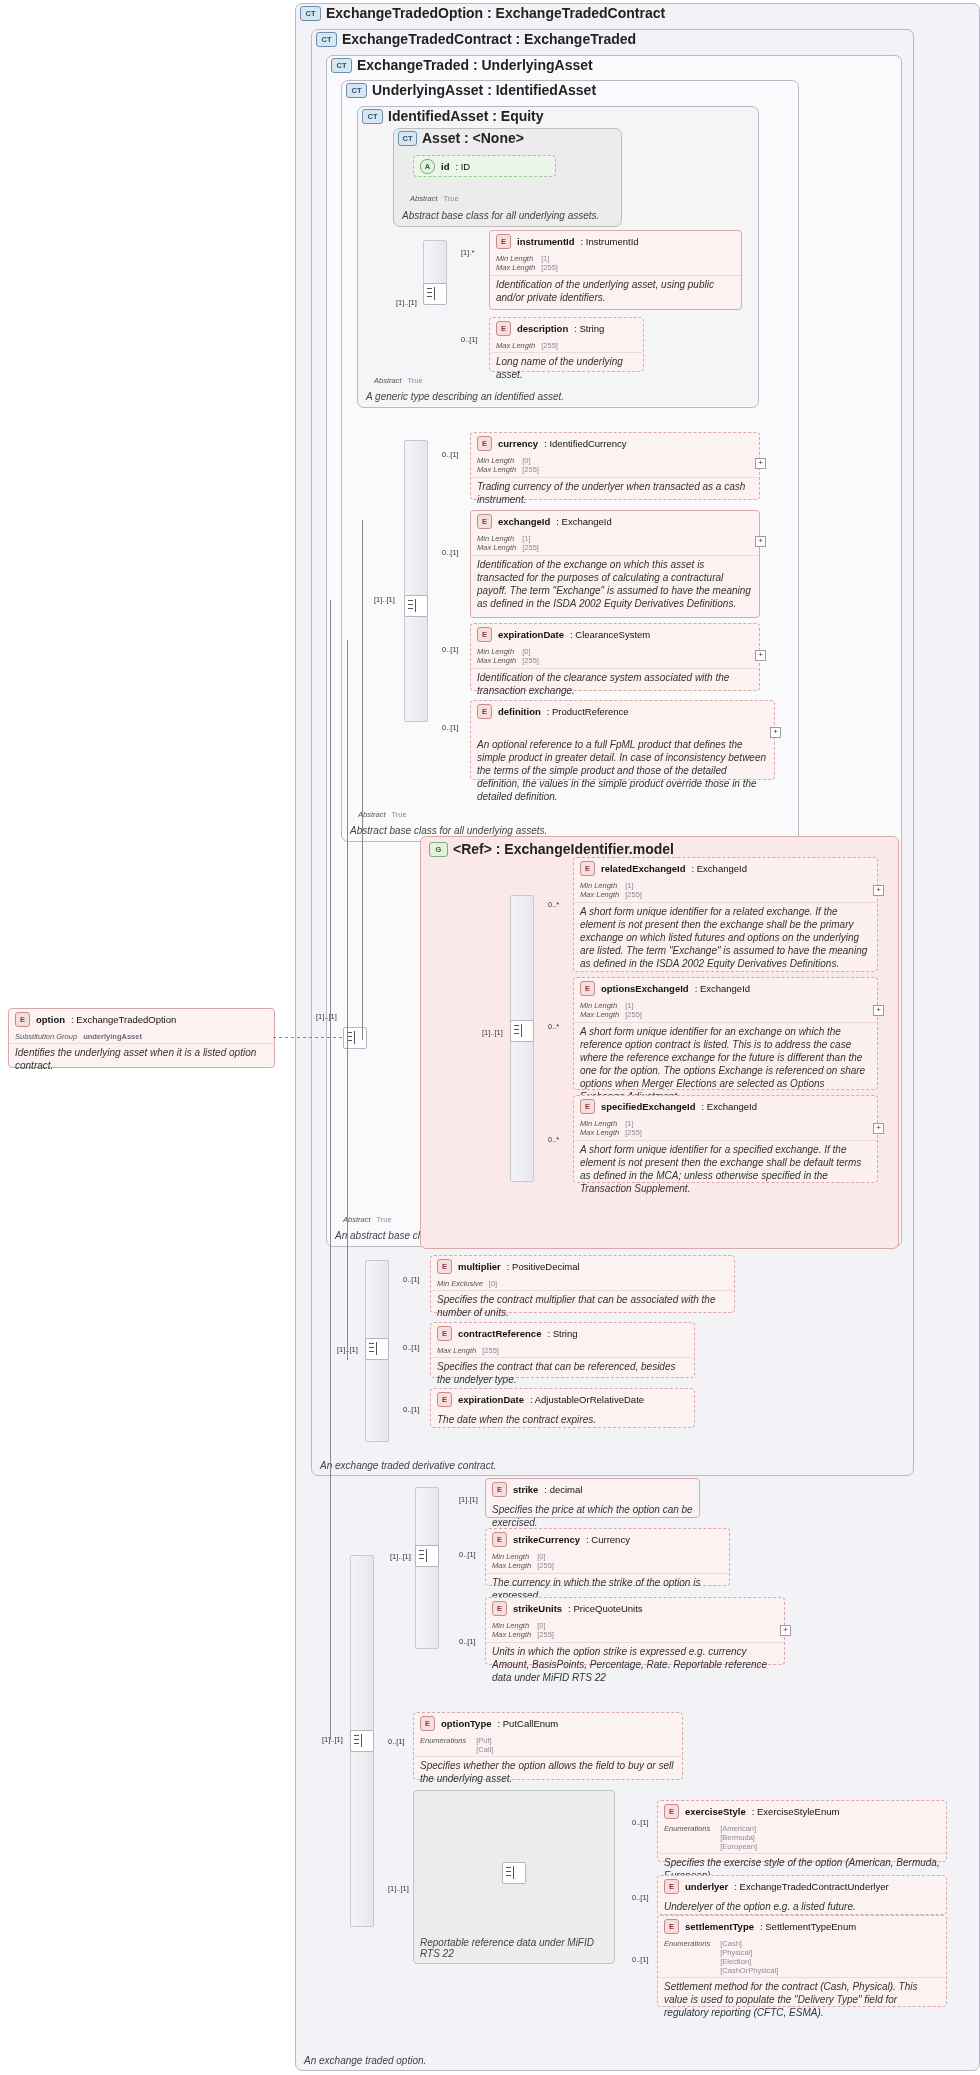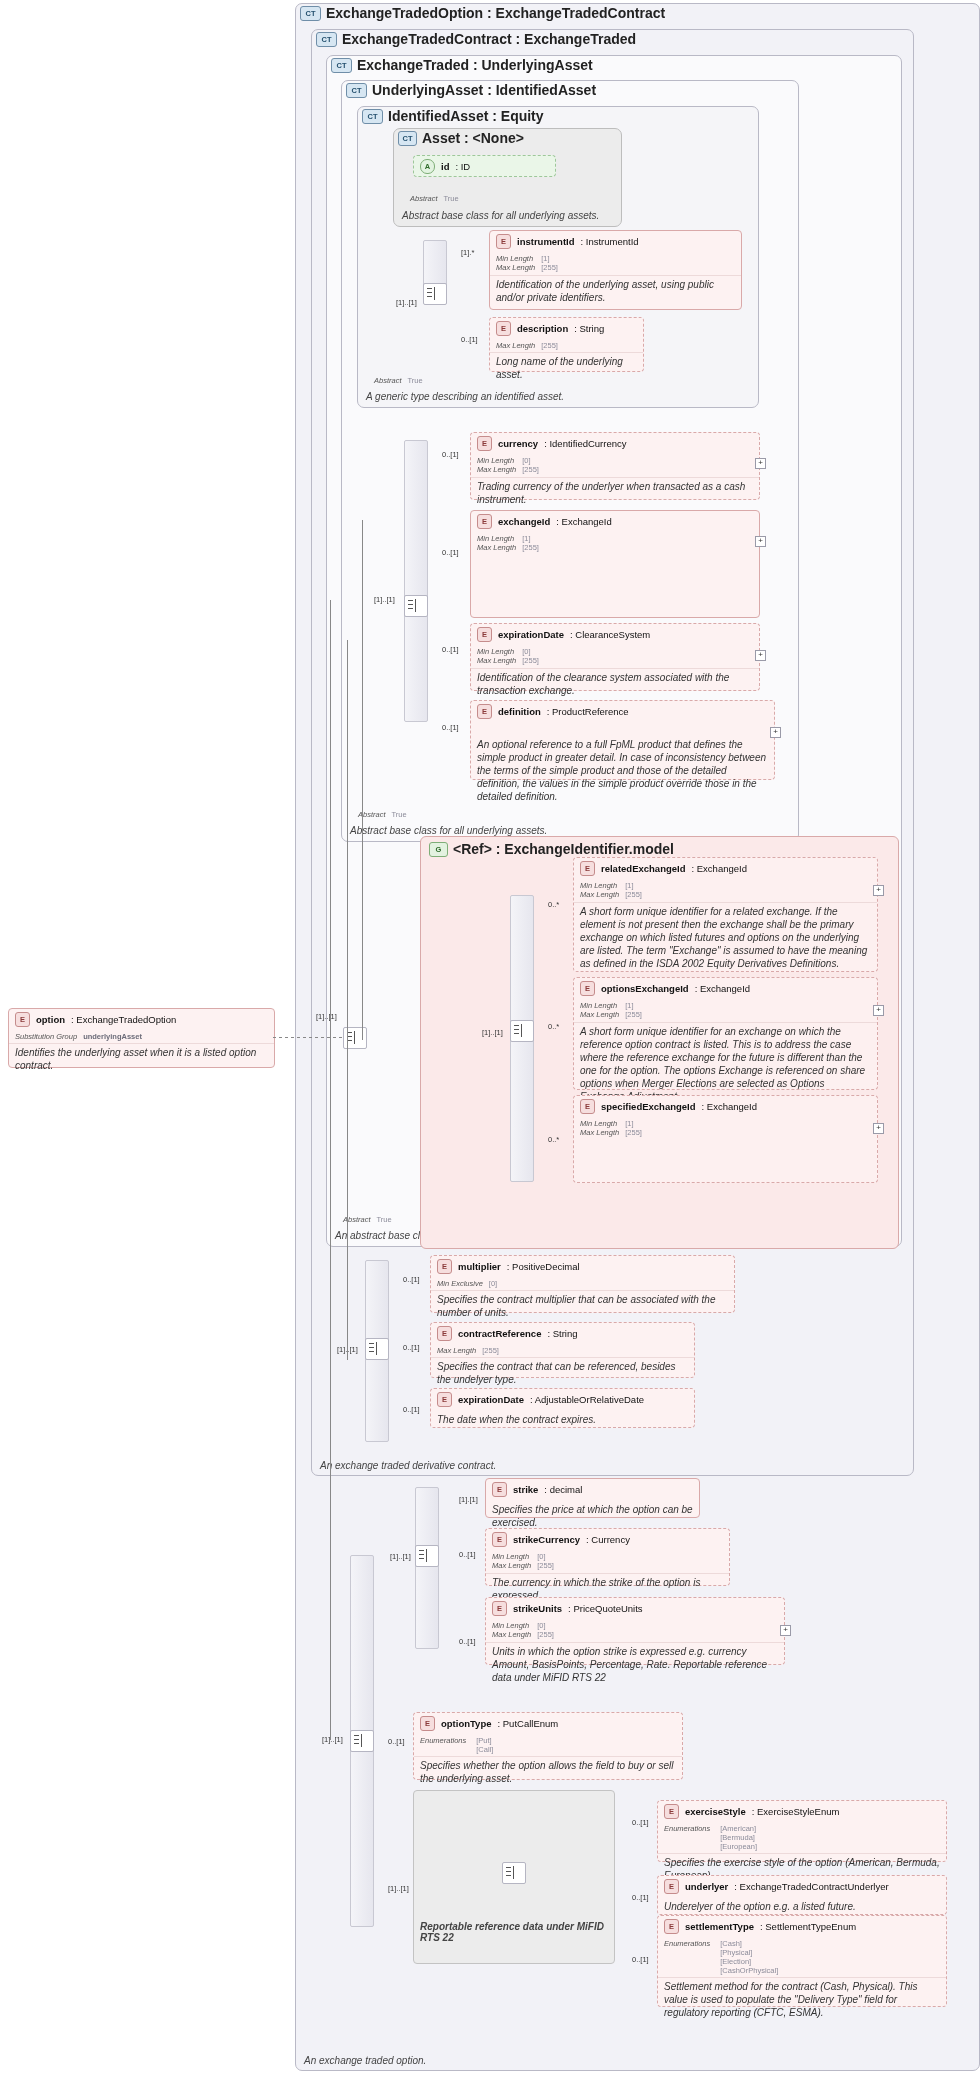--- a/index.html
+++ b/index.html
@@ -257,20 +257,21 @@
               <td>Min Length</td>
               <td class="v">[1]</td>
             </tr>
             <tr>
               <td>Max Length</td>
               <td class="v">[255]</td>
             </tr>
           </tbody>
         </table>
     </div>
+    <div class="desc">Identification of the exchange on which this asset is transacted for the purposes of calculating a contractural payoff. The term "Exchange" is assumed to have the meaning as defined in the ISDA 2002 Equity Derivatives Definitions.</div>
   </div>
   <div class="card" style="left:442px;top:548px;">0..[1]</div>
   <div class="plus" style="left:755px;top:536px;">+</div>
 
   <div class="node dash" style="left:470px;top:623px;width:290px;height:68px;">
     <div class="node-head">
       <span class="badge e">E</span>
       <span class="node-name">expirationDate</span>
       <span class="node-type">: ClearanceSystem</span>
     </div>
@@ -378,20 +379,21 @@
               <td>Min Length</td>
               <td class="v">[1]</td>
             </tr>
             <tr>
               <td>Max Length</td>
               <td class="v">[255]</td>
             </tr>
           </tbody>
         </table>
     </div>
+    <div class="desc">A short form unique identifier for a specified exchange. If the element is not present then the exchange shall be default terms as defined in the MCA; unless otherwise specified in the Transaction Supplement.</div>
   </div>
   <div class="card" style="left:548px;top:1135px;">0..*</div>
   <div class="plus" style="left:873px;top:1123px;">+</div>
 
   <div class="seqbar" style="left:365px;top:1260px;width:22px;height:180px;"></div>
   <div class="seqico" style="left:365px;top:1338px;"></div>
   <div class="card" style="left:337px;top:1345px;">[1]..[1]</div>
 
   <div class="node dash" style="left:430px;top:1255px;width:305px;height:58px;">
     <div class="node-head">
@@ -518,21 +520,21 @@
     </div>
     <div class="props" style="display:flex;gap:10px;">
       <span>Enumerations</span>
       <span class="enum">[Put]<br>[Call]</span>
     </div>
     <div class="desc">Specifies whether the option allows the field to buy or sell the underlying asset.</div>
   </div>
   <div class="card" style="left:388px;top:1737px;">0..[1]</div>
 
   <div class="grp" style="left:413px;top:1790px;width:200px;height:172px;background:#ececec;border-color:#c3c3c3;border-radius:4px;">
-    <div class="grp-foot" style="bottom:20px;left:6px;font-weight:bold;">Reportable reference data under MiFID RTS 22</div>
+    <div class="grp-foot" style="bottom:4px;left:6px;">Reportable reference data under MiFID RTS 22</div>
   </div>
   <div class="seqico" style="left:502px;top:1862px;"></div>
   <div class="card" style="left:388px;top:1884px;">[1]..[1]</div>
 
   <div class="node dash" style="left:657px;top:1800px;width:290px;height:62px;">
     <div class="node-head">
       <span class="badge e">E</span>
       <span class="node-name">exerciseStyle</span>
       <span class="node-type">: ExerciseStyleEnum</span>
     </div>

